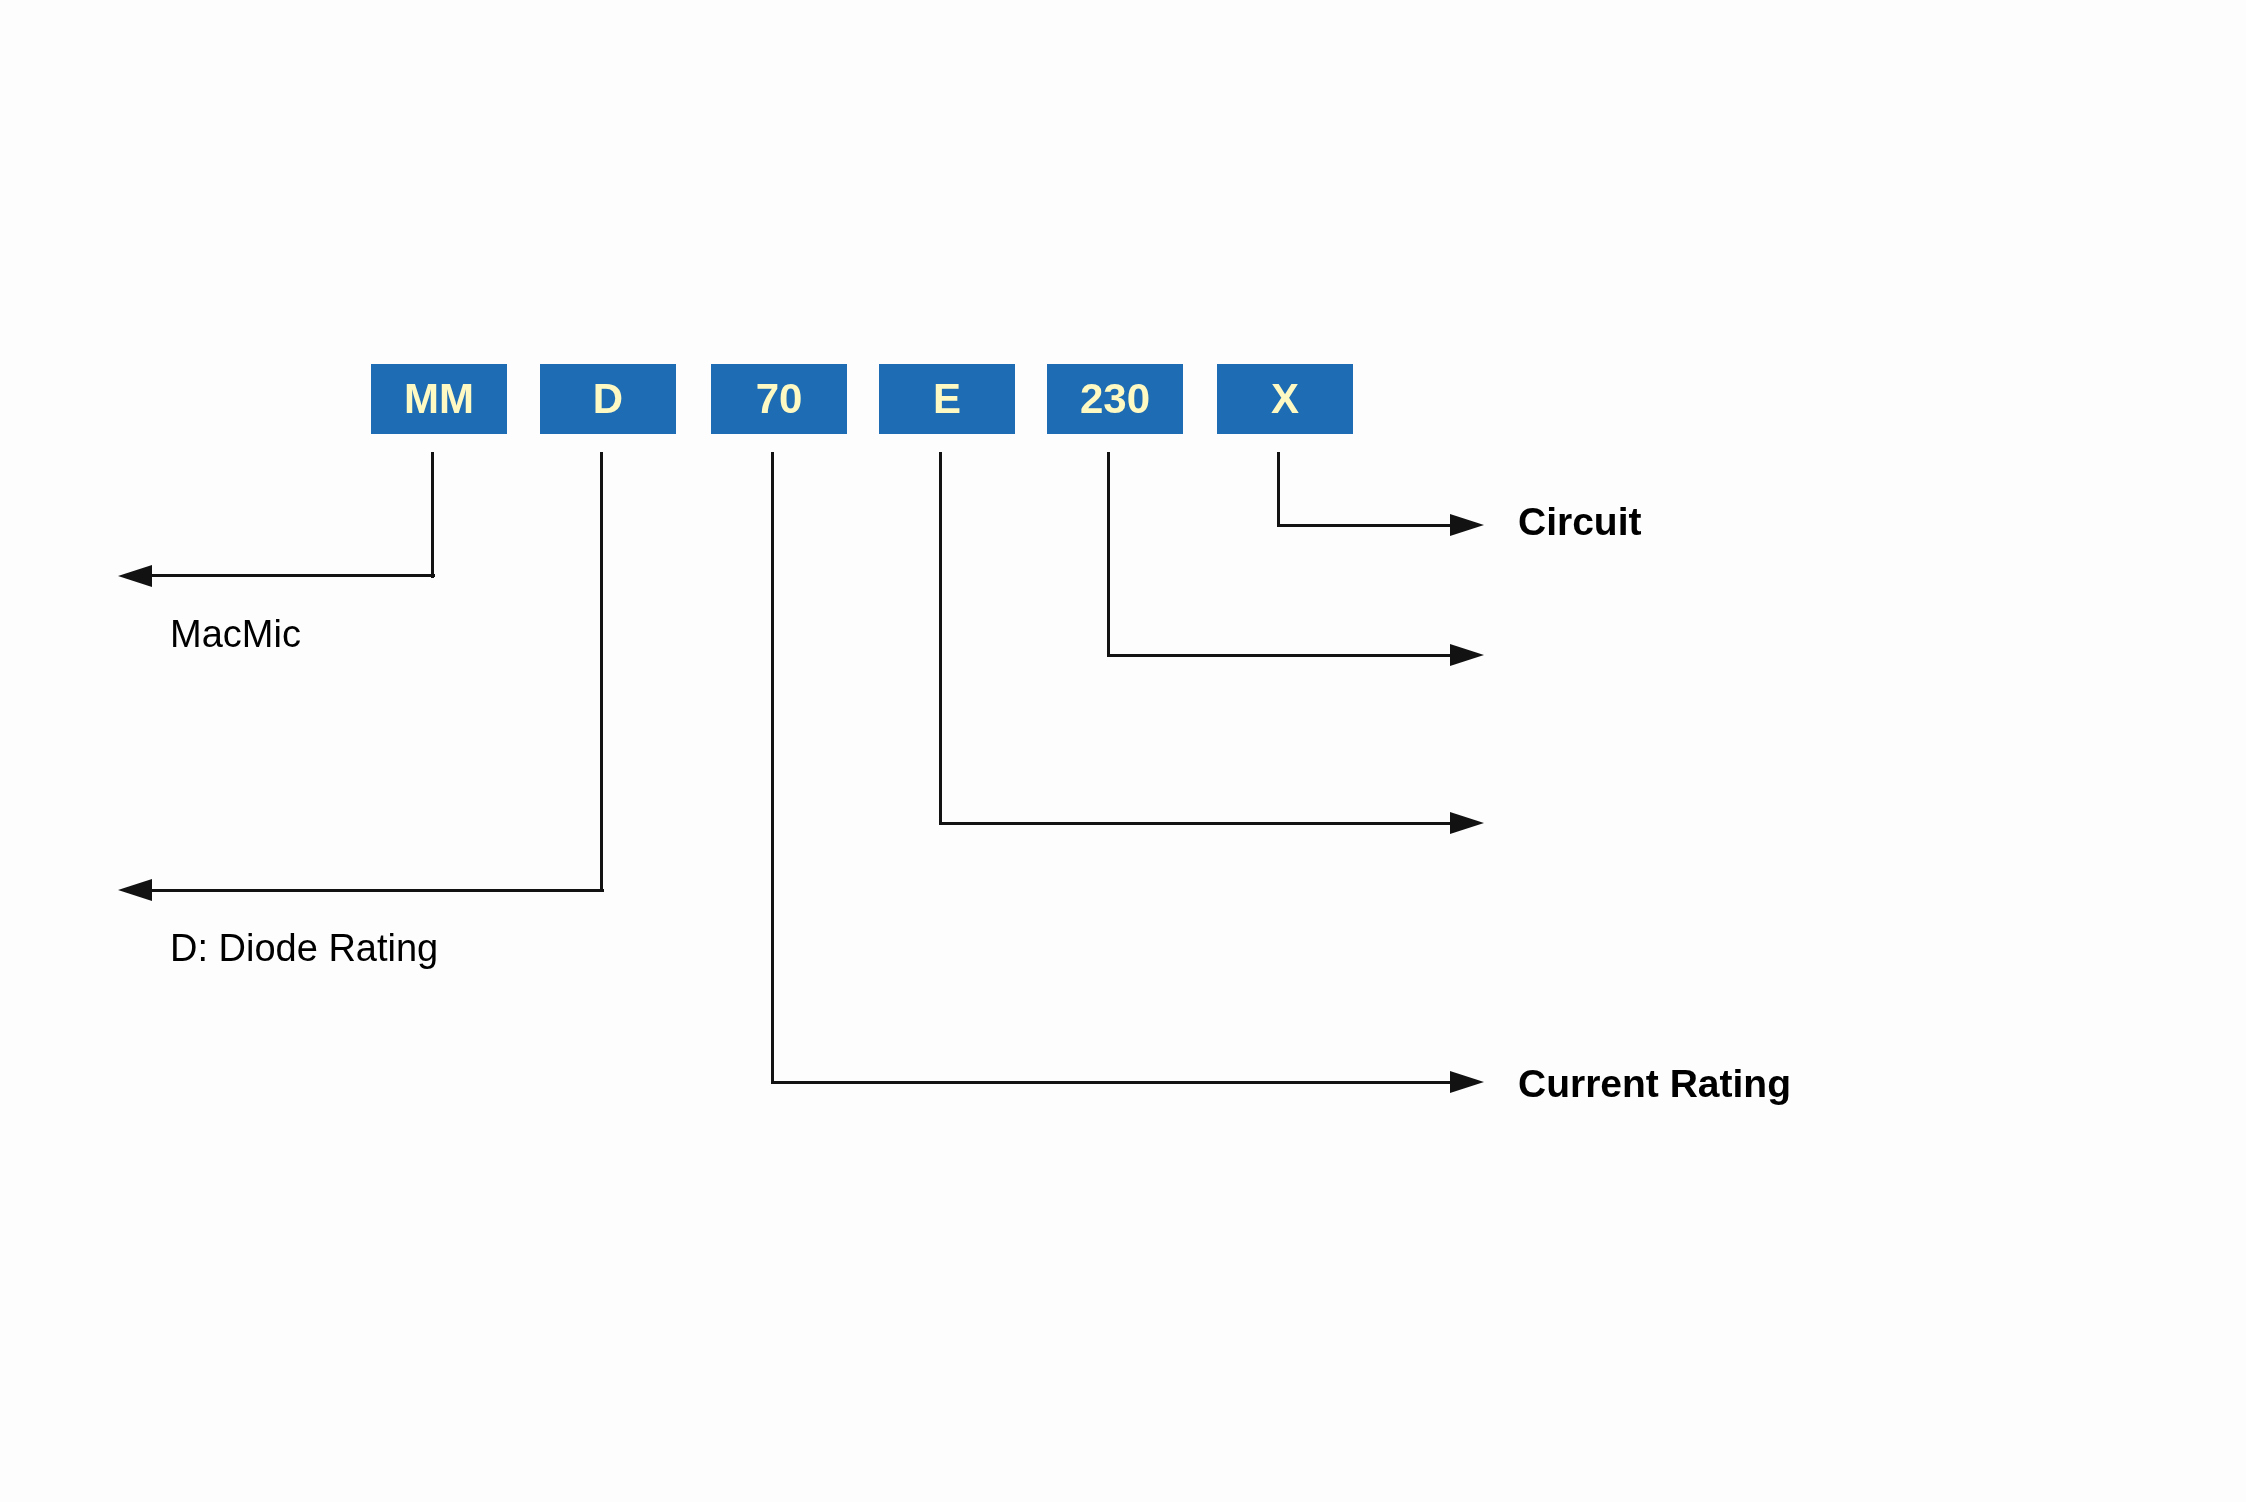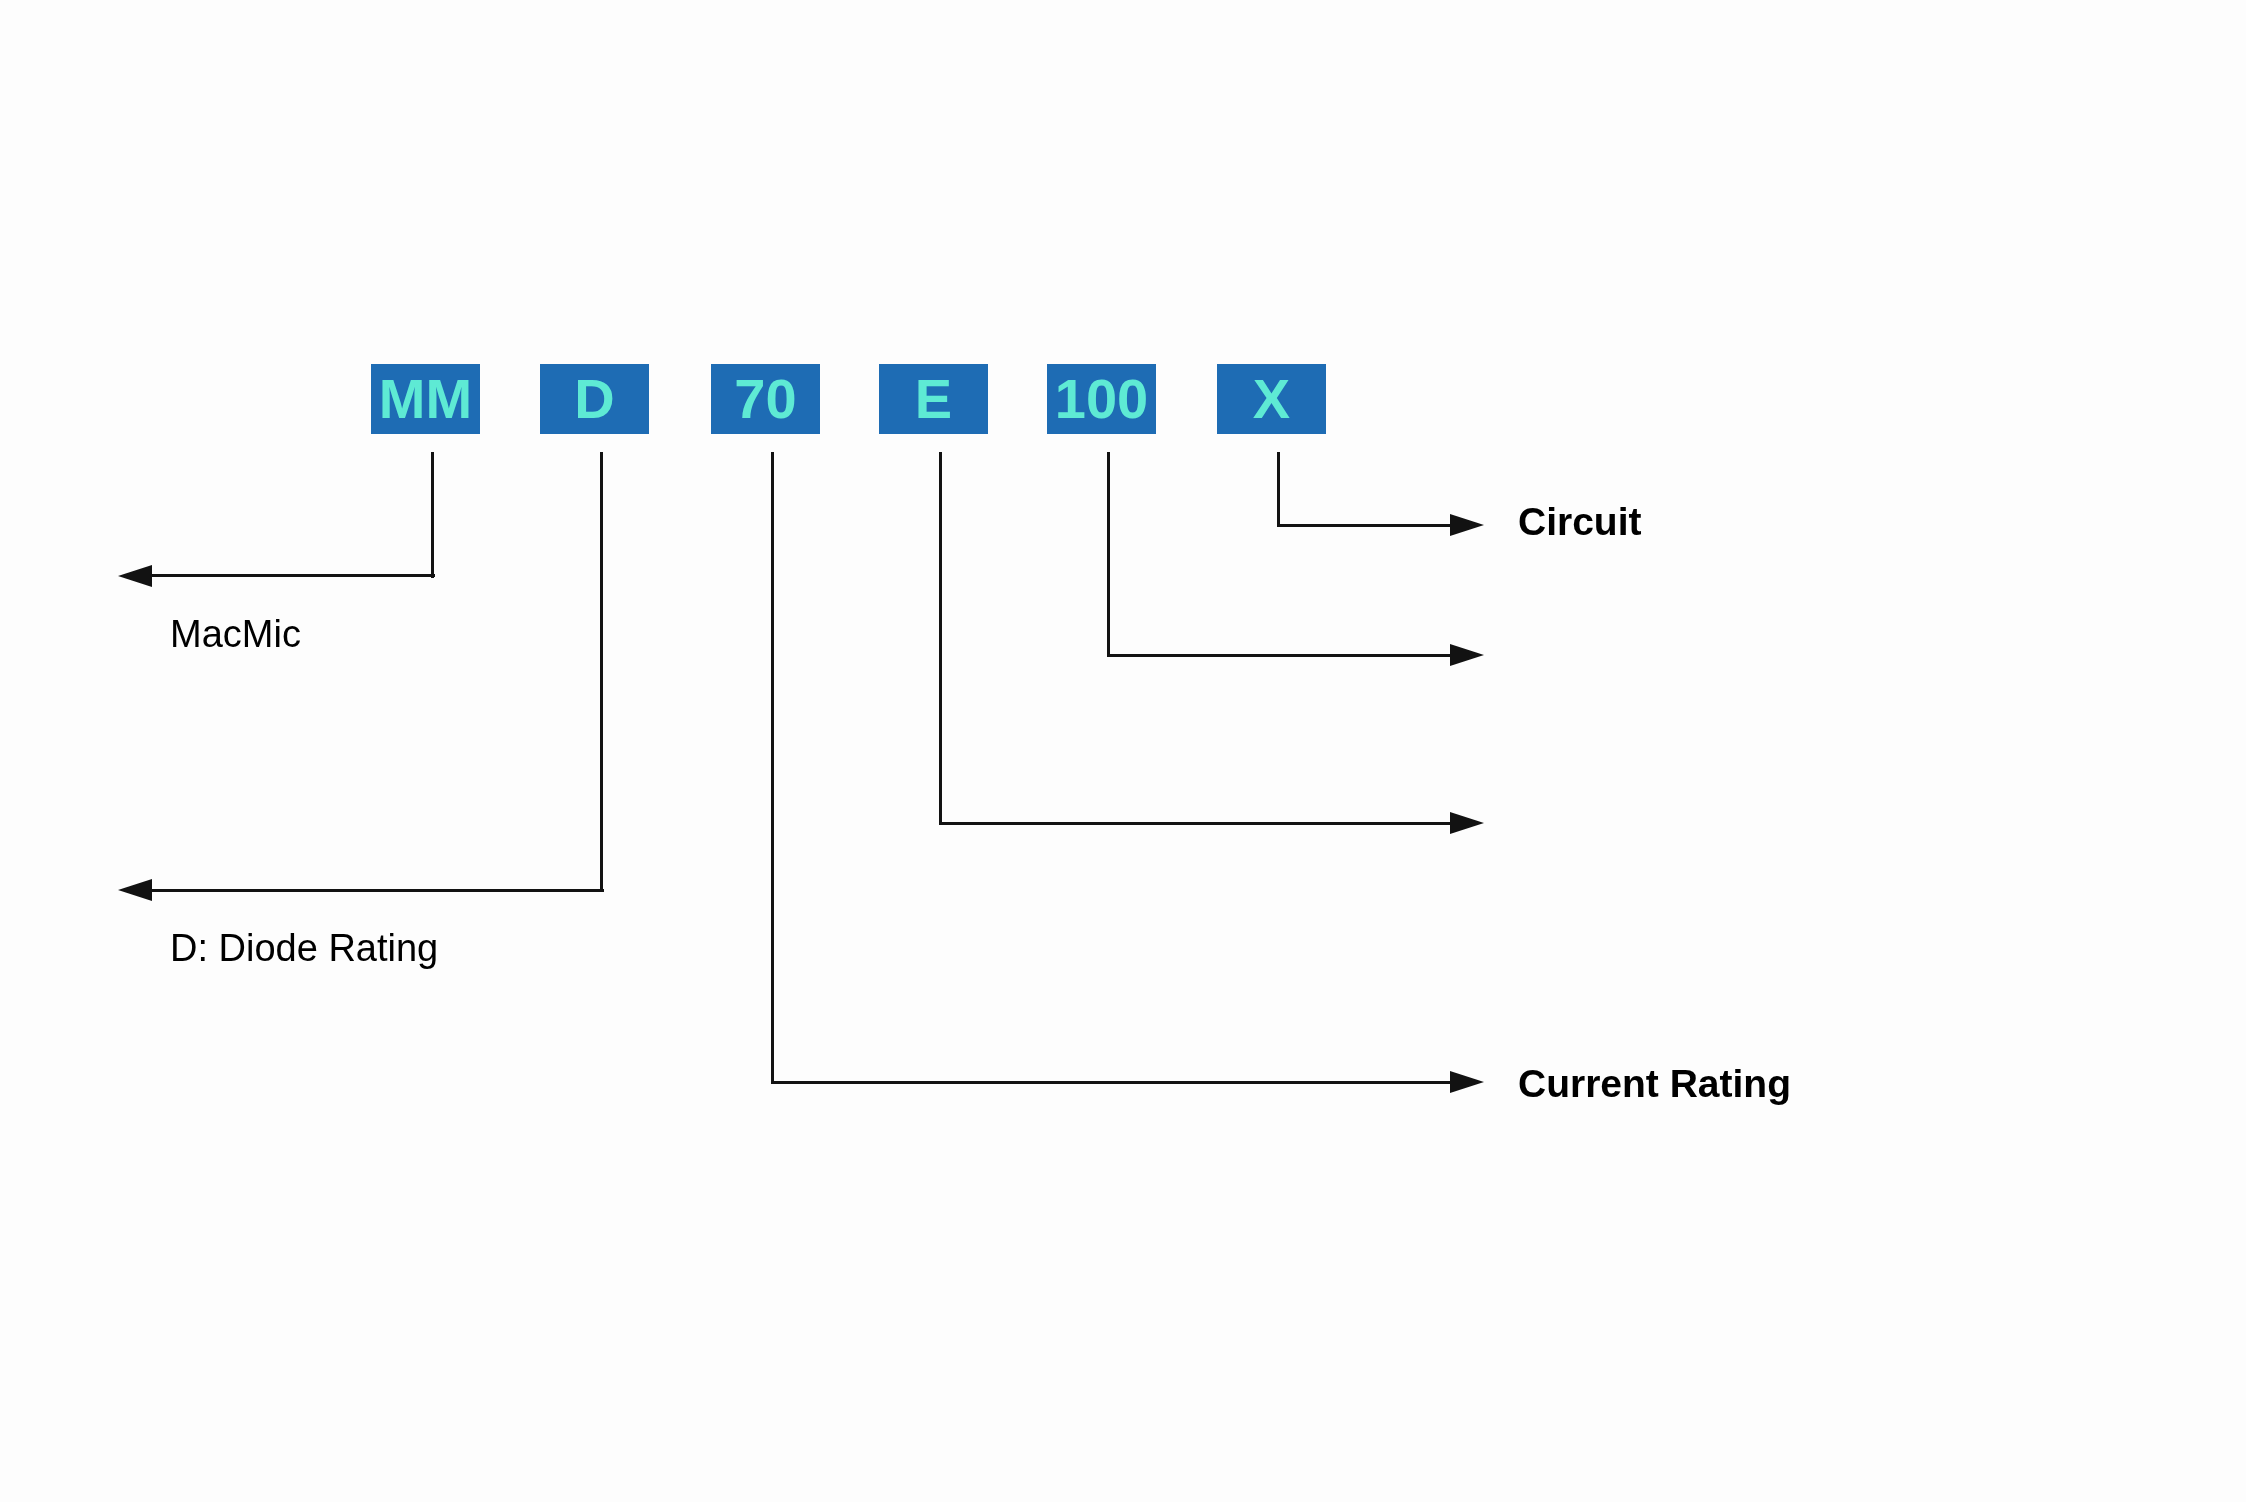--- a/index.html
+++ b/index.html
@@ -12,25 +12,25 @@
     width: 2246px;
     height: 1502px;
     background: var(--background, #fdfdfd);
     font-family: "Liberation Sans", "DejaVu Sans", sans-serif;
     color: var(--text-black, #000);
     overflow: hidden;
   }
   .pn-box {
     position: absolute;
     top: 364px;
-    width: 109px;
+    width: 136px;
     height: 70px;
     background: var(--box-blue, #1e6cb4);
-    color: #5eead4;
-    font-size: 56px;
+    color: #fef9c3;
+    font-size: 42px;
     font-weight: bold;
     text-align: center;
     line-height: 70px;
   }
   .vline {
     position: absolute;
     width: 3px;
     background: var(--line-black, #121212);
   }
   .hline {
@@ -64,21 +64,21 @@
 </style>
 </head>
 <body>
 
 <div class="stage">
 
   <div class="pn-box" style="left:371px">MM</div>
   <div class="pn-box" style="left:540px">D</div>
   <div class="pn-box" style="left:711px">70</div>
   <div class="pn-box" style="left:879px">E</div>
-  <div class="pn-box" style="left:1047px">100</div>
+  <div class="pn-box" style="left:1047px">230</div>
   <div class="pn-box" style="left:1217px">X</div>
 
   <div class="vline" style="left:431px; top:452px; height:126px"></div>
   <div class="hline" style="left:150px; top:574px; width:285px"></div>
   <div class="arrowhead left" style="left:118px; top:565px"></div>
 
   <div class="vline" style="left:600px; top:452px; height:440px"></div>
   <div class="hline" style="left:150px; top:889px; width:454px"></div>
   <div class="arrowhead left" style="left:118px; top:879px"></div>
 

